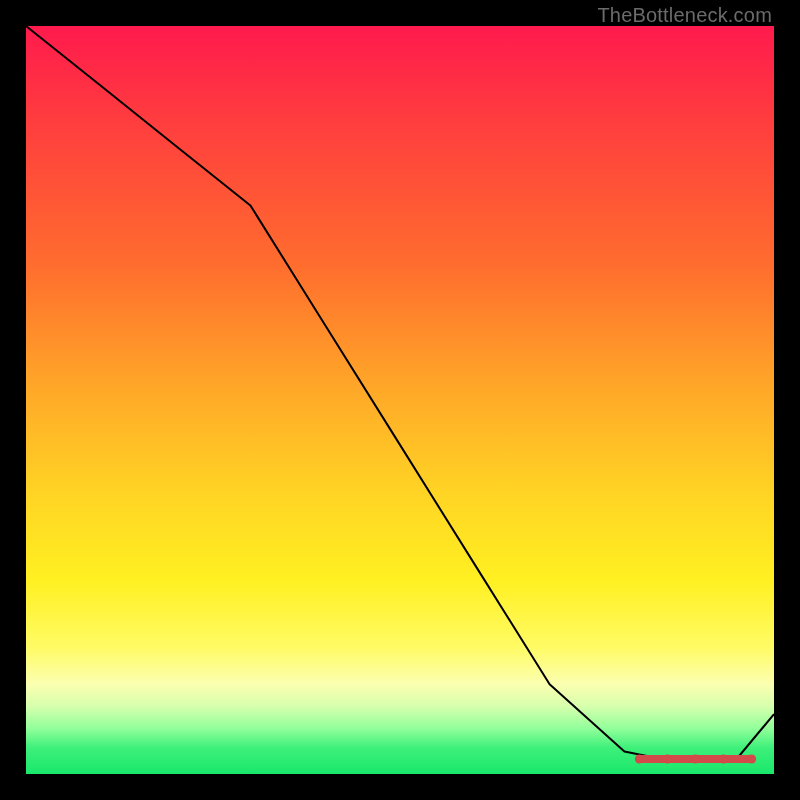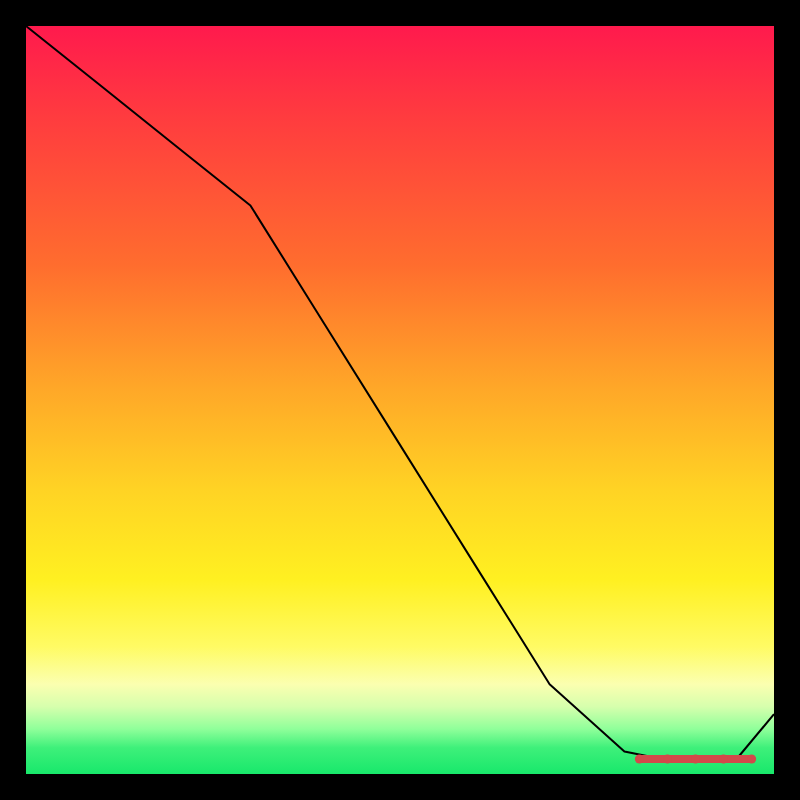--- a/index.html
+++ b/index.html
@@ -72,20 +72,21 @@
   }
   circle.marker-dot {
     fill: #d24a4a;
     stroke: none;
   }
 </style>
 </head>
 <body>
 
 <div class="frame">
+  <div class="watermark">TheBottleneck.com</div>
   <div class="plot-area">
     <svg class="curve" viewBox="0 0 748 748">
       <path id="bottleneck-line" class="line" d="M0.0 0.0 L74.8 59.8 L149.6 119.7 L224.4 179.5 L299.2 299.2 L374.0 418.9 L448.8 538.6 L523.6 658.2 L598.4 725.6 L635.8 733.0 L673.2 733.0 L710.6 733.0 L748.0 688.2"></path>
       <path id="highlight-marker" class="marker" d="M613.4 733.0 L725.6 733.0"></path>
       <g id="marker-dots">
           <circle class="marker-dot" cx="613.4" cy="733.0" r="4.5"></circle>
           <circle class="marker-dot" cx="641.5" cy="733.0" r="4.5"></circle>
           <circle class="marker-dot" cx="669.5" cy="733.0" r="4.5"></circle>
           <circle class="marker-dot" cx="697.5" cy="733.0" r="4.5"></circle>
           <circle class="marker-dot" cx="725.6" cy="733.0" r="4.5"></circle>

